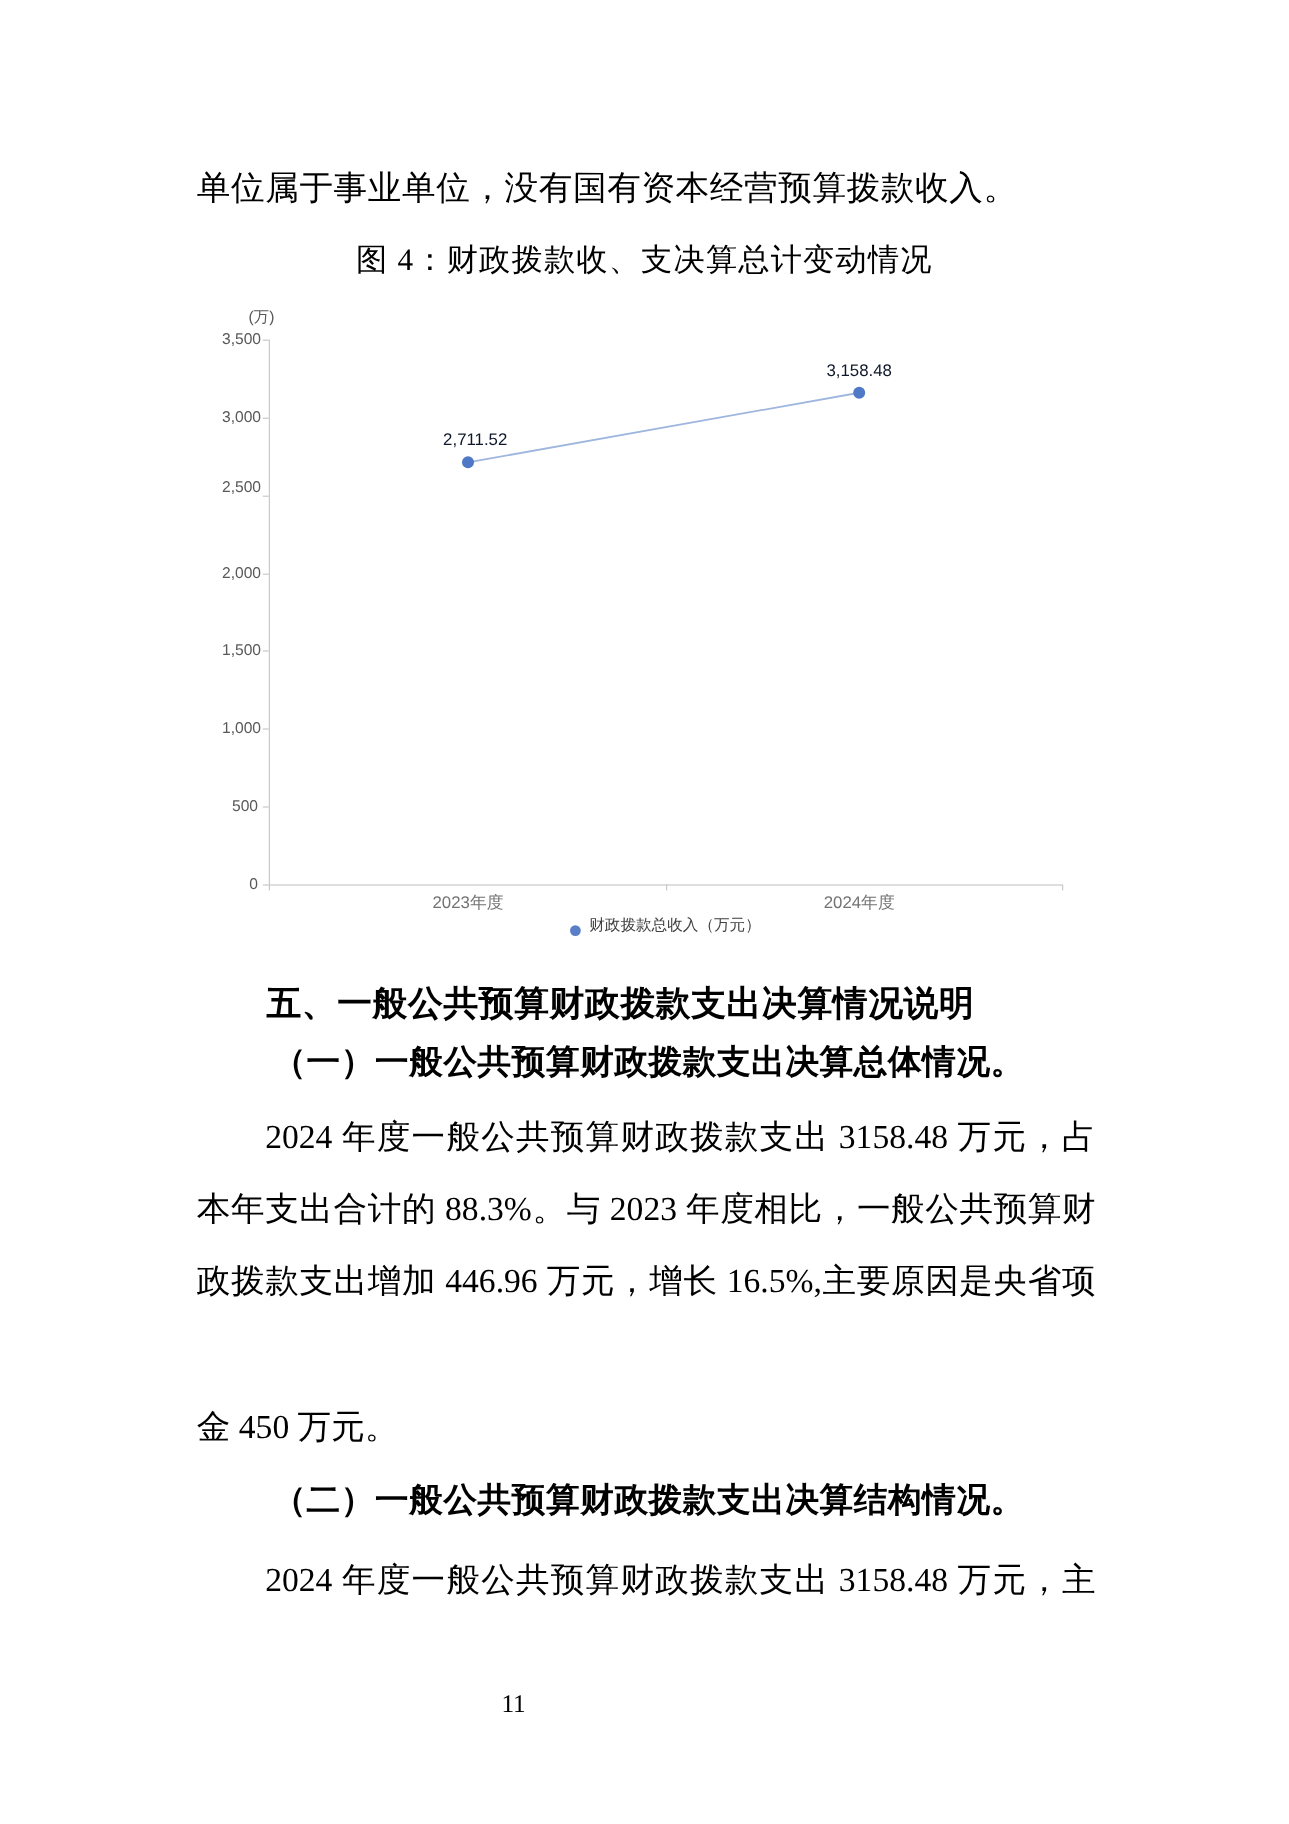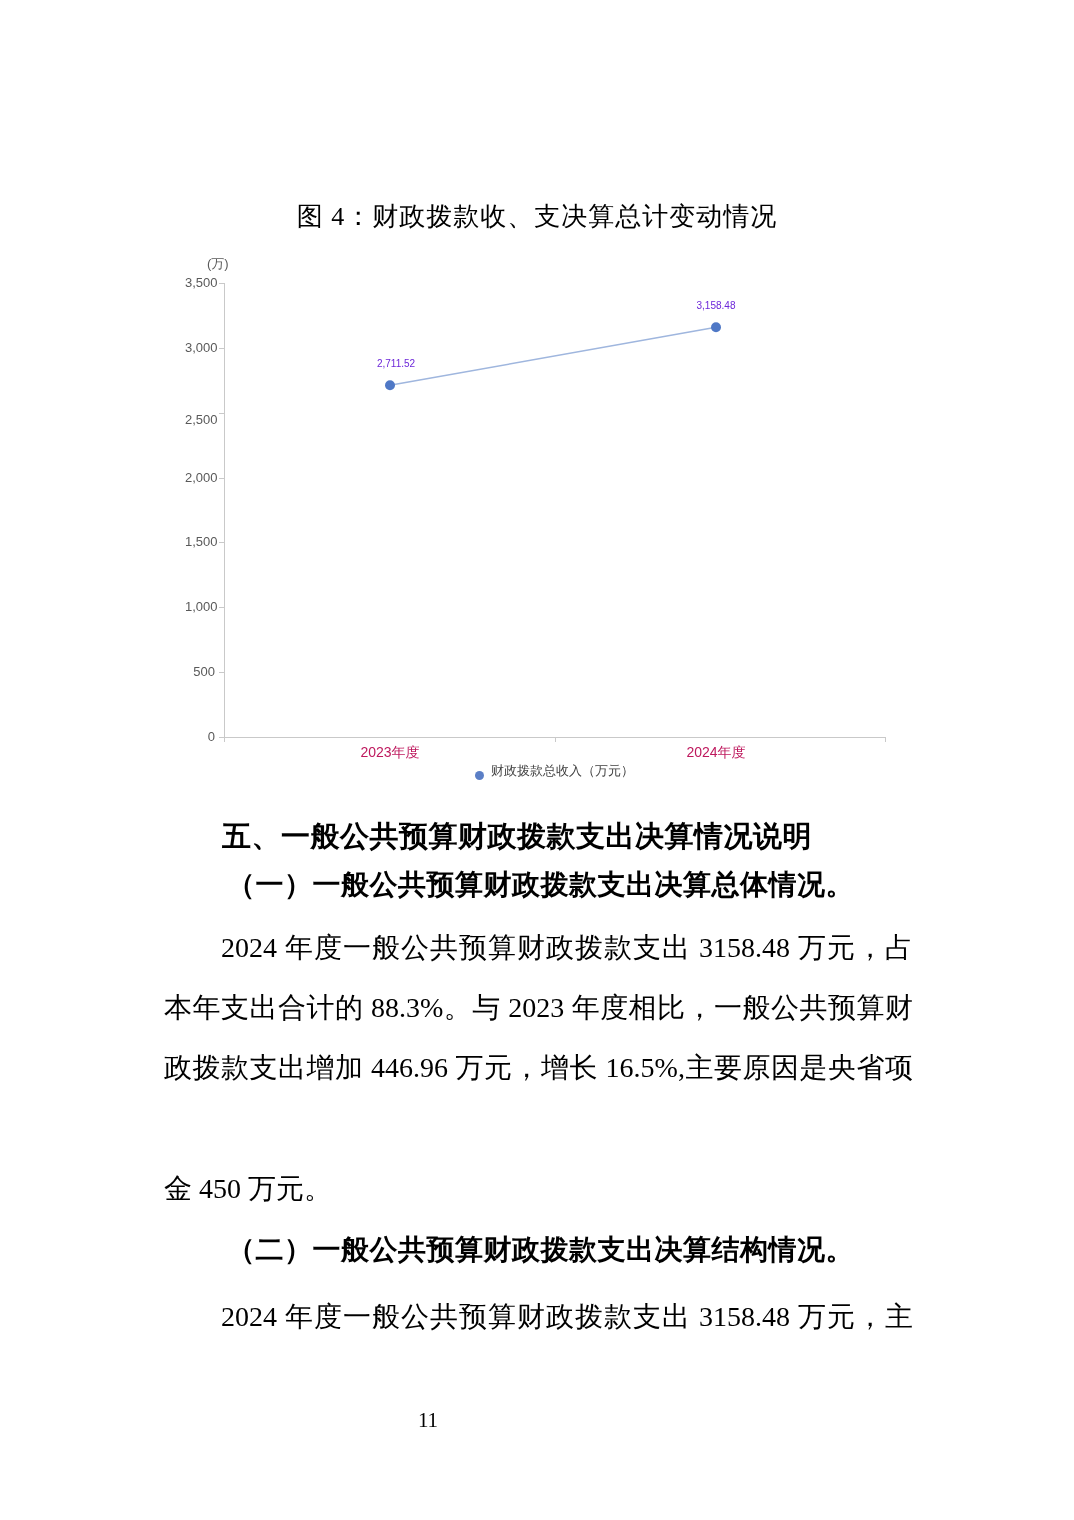--- a/index.html
+++ b/index.html
@@ -20,22 +20,22 @@
   .chart{position:absolute;left:185px;top:253px;width:715px;height:545px;
     font-family:"Liberation Sans","DejaVu Sans",sans-serif;}
   .unit{position:absolute;left:22px;top:2px;font-size:13px;color:#595959;}
   .ytick-label{position:absolute;left:0;width:30px;text-align:right;
     font-size:13px;color:#595959;line-height:18px;}
   .ytick-dash{position:absolute;left:34px;width:5px;height:1px;background:#c9c9c9;}
   .yaxis-line{position:absolute;left:39px;top:30px;width:1px;height:454px;background:#c9c9c9;}
   .xaxis-line{position:absolute;left:39px;top:484px;width:661px;height:1px;background:#c9c9c9;}
   .xtick{position:absolute;top:484px;width:1px;height:5px;background:#c9c9c9;}
   #plot{position:absolute;left:0;top:0;width:715px;height:545px;}
-  .dlabel{position:absolute;transform:translateX(-50%);font-size:10px;color:#6d28d9;white-space:nowrap;}
-  .xlabel{position:absolute;top:491px;transform:translateX(-50%);font-size:14px;color:#be185d;white-space:nowrap;}
+  .dlabel{position:absolute;transform:translateX(-50%);font-size:14px;color:#0f172a;white-space:nowrap;}
+  .xlabel{position:absolute;top:491px;transform:translateX(-50%);font-size:14px;color:#737373;white-space:nowrap;}
   .legend{position:absolute;left:39px;top:509px;width:661px;
     display:flex;justify-content:center;align-items:flex-end;gap:7px;}
   .legend-dot{width:9px;height:9px;border-radius:50%;background:#5b7fc6;display:inline-block;}
   .legend-text{font-size:13px;color:#404040;}
   
   .heading{
     position:absolute;left:222px;top:817px;margin:0;font-size:29px;font-weight:bold;
     font-family:"Liberation Sans","DejaVu Sans",sans-serif;letter-spacing:0.5px;white-space:nowrap;
   }
   .sub{
@@ -53,31 +53,32 @@
   .page-num{
     position:absolute;left:0;top:1408px;width:856px;text-align:center;
     font-size:21px;margin:0;
   }
 </style>
 </head>
 <body>
 
 <div class="page">
 
+  <p class="intro">单位属于事业单位，没有国有资本经营预算拨款收入。</p>
 
   <h3 class="fig-title">图 4：财政拨款收、支决算总计变动情况</h3>
 
   <div class="chart">
     <div class="unit">(万)</div>
     <div id="yticks">
         <div class="ytick-label" style="top: 21px;">3,500</div>
         <div class="ytick-dash" style="top: 30px;"></div>
         <div class="ytick-label" style="top: 85.8571px;">3,000</div>
         <div class="ytick-dash" style="top: 94.8571px;"></div>
-        <div class="ytick-label" style="top: 158px; text-align: right;">2,500</div>
+        <div class="ytick-label" style="top: 144px; text-align: right;">2,500</div>
         <div class="ytick-dash" style="top: 159.714px;"></div>
         <div class="ytick-label" style="top: 215.571px;">2,000</div>
         <div class="ytick-dash" style="top: 224.571px;"></div>
         <div class="ytick-label" style="top: 280.429px;">1,500</div>
         <div class="ytick-dash" style="top: 289.429px;"></div>
         <div class="ytick-label" style="top: 345.286px;">1,000</div>
         <div class="ytick-dash" style="top: 354.286px;"></div>
         <div class="ytick-label" style="top: 410.143px;">500</div>
         <div class="ytick-dash" style="top: 419.143px;"></div>
         <div class="ytick-label" style="top: 475px;">0</div>

